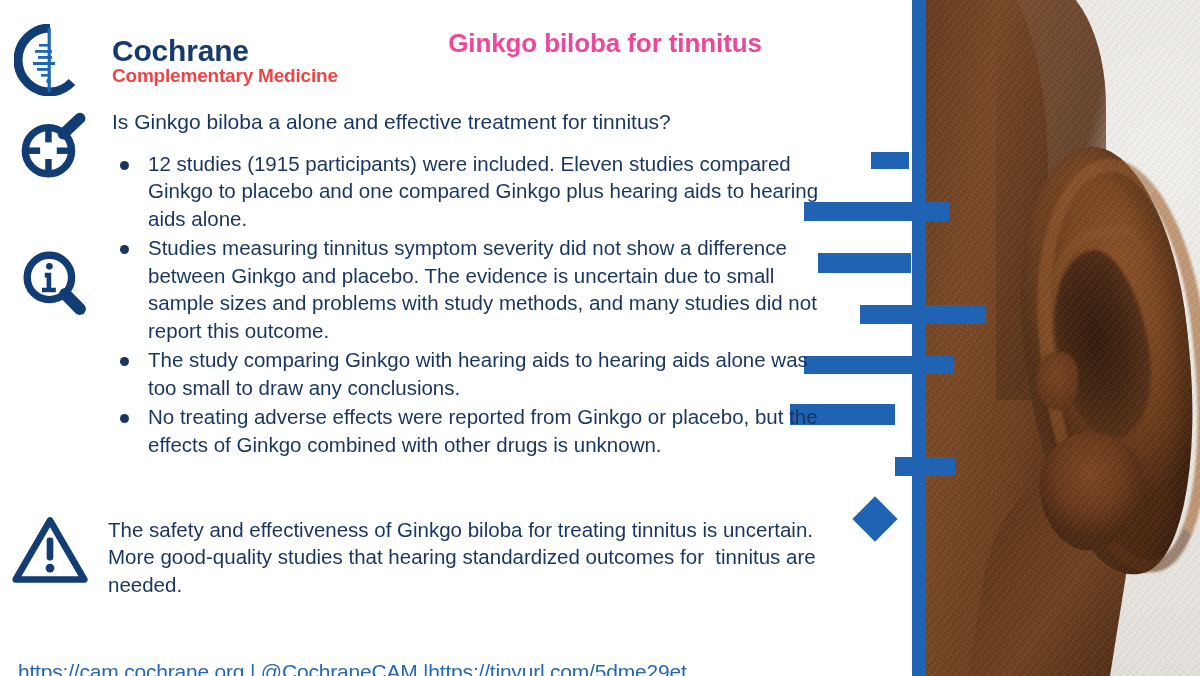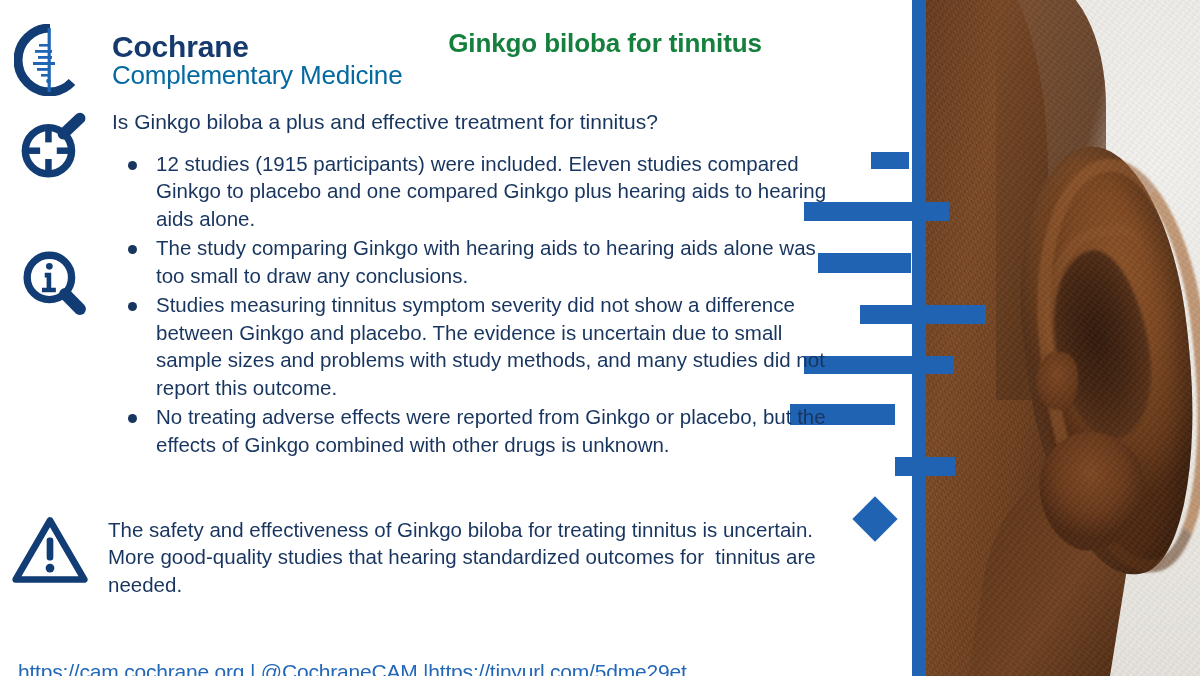--- a/index.html
+++ b/index.html
@@ -194,34 +194,34 @@
   }
   .logo-mark { width: 72px; height: 72px; flex: 0 0 auto; }
   .logo-words { line-height: 1.04; }
   .logo-word-1 {
     font-size: 30px;
     font-weight: bold;
     color: #163A6E;
     letter-spacing: -0.2px;
   }
   .logo-word-2 {
-    font-size: 26px;
-    font-weight: normal;
-    color: #0369a1;
+    font-size: 19px;
+    font-weight: bold;
+    color: #ef4444;
     letter-spacing: -0.2px;
   }
   .poster-title {
     position: absolute;
     left: 370px;
     top: 28px;
     width: 470px;
     text-align: center;
     font-size: 26px;
     font-weight: bold;
-    color: #15803d;
+    color: #ec4899;
     letter-spacing: -0.1px;
   }
 
   
   .content {
     position: absolute;
     left: 0;
     top: 104px;
     width: 840px;
   }
@@ -240,21 +240,21 @@
     left: 112px;
     top: 4px;
     width: 710px;
     font-size: 21px;
     color: #18355F;
     line-height: 1.3;
   }
 
   ul.bullets {
     position: absolute;
-    left: 120px;
+    left: 112px;
     top: 46px;
     width: 712px;
     margin: 0;
     padding: 0;
     list-style: none;
   }
   ul.bullets li {
     position: relative;
     padding-left: 36px;
     font-size: 20.5px;
@@ -369,26 +369,26 @@
     </span>
 
     <span class="icon-col icon-warn">
       <svg viewBox="0 0 84 78" width="80" height="76" aria-hidden="true">
         <path d="M42 8 L78 70 H6 Z" fill="none" stroke="#123C74" stroke-width="7" stroke-linejoin="round"></path>
         <rect x="38.5" y="26" width="7" height="24" rx="3" fill="#123C74"></rect>
         <circle cx="42" cy="58" r="4.6" fill="#123C74"></circle>
       </svg>
     </span>
 
-    <div class="question">Is Ginkgo biloba a plus and effective treatment for tinnitus?</div>
+    <div class="question">Is Ginkgo biloba a alone and effective treatment for tinnitus?</div>
 
     <ul class="bullets">
       <li>12 studies (1915 participants) were included. Eleven studies compared Ginkgo to placebo and one compared Ginkgo plus hearing aids to hearing aids alone.</li>
+      <li>Studies measuring tinnitus symptom severity did not show a difference between Ginkgo and placebo. The evidence is uncertain due to small sample sizes and problems with study methods, and many studies did not report this outcome.</li>
       <li>The study comparing Ginkgo with hearing aids to hearing aids alone was too small to draw any conclusions.</li>
-      <li>Studies measuring tinnitus symptom severity did not show a difference between Ginkgo and placebo. The evidence is uncertain due to small sample sizes and problems with study methods, and many studies did not report this outcome.</li>
       <li>No treating adverse effects were reported from Ginkgo or placebo, but the effects of Ginkgo combined with other drugs is unknown.</li>
     </ul>
 
     <div class="conclusion">The safety and effectiveness of Ginkgo biloba for treating tinnitus is uncertain. More good-quality studies that hearing standardized outcomes for  tinnitus are needed.</div>
   </div>
 
   <div class="footer">https://cam.cochrane.org | @CochraneCAM |https://tinyurl.com/5dme29et</div>
 
 </div>
 

